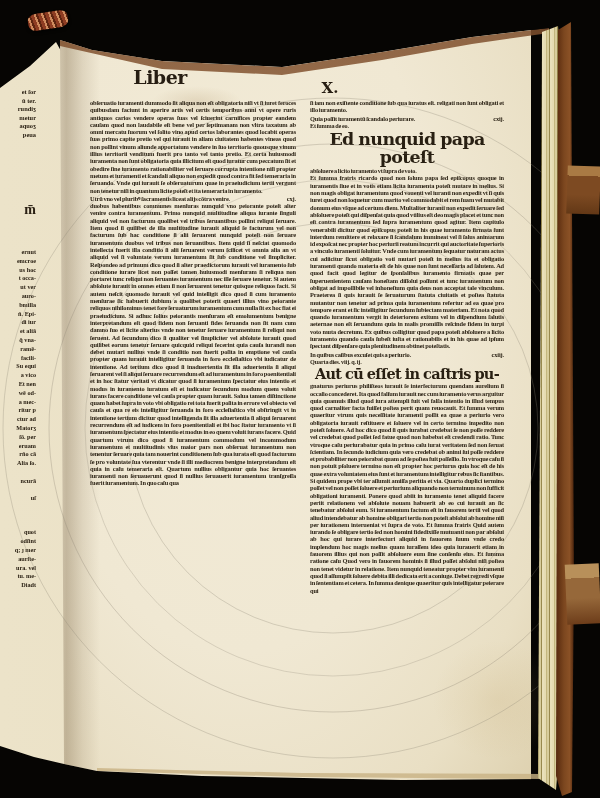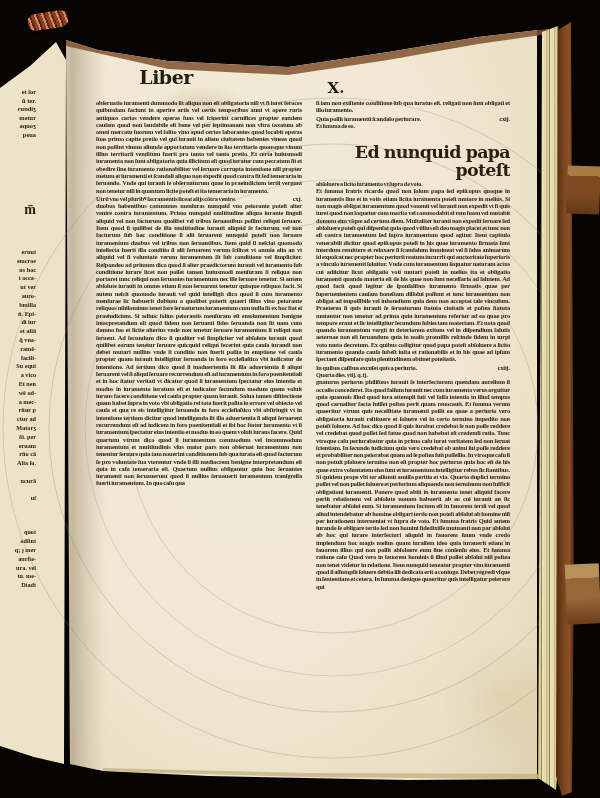--- a/index.html
+++ b/index.html
@@ -6,21 +6,21 @@
   #scene{position:relative;width:600px;height:798px;background:#060503;overflow:hidden;
          font-family:"Liberation Serif",serif;color:#261d12;}
   
   .verso{position:absolute;left:0;top:0;width:600px;height:798px;
          clip-path:polygon(0px 88px,30px 66px,56px 42px,66px 60px,64px 764px,34px 757px,0px 746px);
          background:linear-gradient(90deg,#ece3c9 0%,#eae0c4 55%,#d6c7a1 82%,#b5a278 100%);}
   .headband{position:absolute;left:28px;top:12px;width:40px;height:17px;border-radius:9px/6px;
             transform:rotate(-9deg);
             background:repeating-linear-gradient(78deg,#8e3c22 0 3px,#cf8b5e 3px 5px,#5e2410 5px 7px);
             box-shadow:0 2px 3px rgba(0,0,0,.6);}
-  .recto{position:absolute;left:8px;top:0;width:529px;height:798px;
+  .recto{position:absolute;left:2px;top:0;width:529px;height:798px;
          clip-path:polygon(58px 40px,90px 50px,160px 61px,280px 67px,380px 52px,470px 37px,547px 28px,545px 400px,542px 779px,400px 780px,200px 776px,95px 771px,62px 764px);
          background:radial-gradient(ellipse at 45% 38%,#f2ebd7 0%,#f0e8d3 50%,#e9dfc4 80%,#ddd0ae 100%);}
   .topstain{position:absolute;left:0;top:0;width:600px;height:798px;
          clip-path:polygon(58px 40px,160px 61px,280px 67px,380px 52px,470px 37px,547px 28px,547px 33px,470px 44px,380px 60px,280px 75px,160px 69px,58px 46px);
          background:linear-gradient(180deg,#7d4e2c,#b07c4e);opacity:.85;}
   .botstain{position:absolute;left:0;top:0;width:600px;height:798px;
          clip-path:polygon(95px 768px,300px 773px,542px 774px,542px 779px,300px 777px,95px 771px);
          background:#c8b183;opacity:.8;}
   .gutter-shade{position:absolute;left:40px;top:28px;width:58px;height:748px;
          background:linear-gradient(90deg,rgba(96,72,38,0) 0%,rgba(96,72,38,.30) 42%,rgba(96,72,38,.12) 70%,rgba(96,72,38,0) 100%);}
@@ -54,22 +54,22 @@
   .hdr-x{position:absolute;left:307px;top:79px;width:42px;text-align:center;
             font-family:"DejaVu Serif",serif;font-size:15px;font-weight:700;}
   .col{position:absolute;top:99px;overflow:hidden;font-size:6.4px;line-height:7.3px;
        font-weight:700;letter-spacing:-.15px;word-spacing:-.6px;color:#281f12;}
   .colL{left:88px;width:206px;height:540px;}
   .colR{left:308px;width:194px;height:550px;}
   .col p{margin:0;text-align:justify;}
   .qline{text-align:justify;margin-top:1px;}
   .qnum{float:right;margin-left:4px;}
   .ref{text-align:center;font-size:6.2px;margin:0;}
-  .bighead{font-family:"DejaVu Serif",serif;font-weight:700;text-align:right;
-           letter-spacing:-.7px;margin:14px 0 1px;}
+  .bighead{font-family:"DejaVu Serif",serif;font-weight:700;text-align:center;
+           letter-spacing:-.7px;margin:1px 0 1px;}
   .hL{font-size:15px;line-height:15px;}
   .hR1{font-size:17.5px;line-height:18px;}
   .hR2{font-size:14.5px;line-height:15px;}
   .sub{text-align:center;font-size:6.2px;margin:0 0 1px;}
 </style>
 </head>
 <body>
 
 <div id="scene">
 
@@ -155,20 +155,21 @@
         <span class="qnum">cxij.</span><span>Quia poſſit iuramentū ſcandalo periurare.</span>
       </div>
       <p class="ref">Et ſumma de eo.</p>
       <div class="bighead hR1">Ed nunquid papa poteſt</div>
       <p class="sub">abſoluere a licito iuramento vt ſupra de voto.</p>
       <p>Et ſumma fratris ricardo quod non ſolum papa ſed epiſcopus quoque in iuramentis ſiue et in votis etiam licita iuramenta poteſt mutare in melius. Si non magis obligat iuramentum quod vouenti vel iuranti non expedit vt ſi quis iuret quod non loquetur cum marito vel commodabit ei rem ſuam vel mutabit domum eius vſque ad certum diem. Multaliter iuranti non expedit ſeruare ſed abſoluere poteſt qui diſpenſat quia quod vtilius eſt deo magis placet et tunc non eſt contra iuramentum ſed ſupra iuramentum quod agitur. Item capitulo venerabili dicitur quod epiſcopus poteſt in his quae iuramento firmata ſunt interdum remittere et relaxare ſi ſcandalum immineat vel ſi ſalus animarum id expoſcat nec propter hoc periurii reatum incurrit qui auctoritate ſuperioris a vinculo iuramenti ſoluitur. Vnde cum iuramentum ſequatur naturam actus cui adiicitur ſicut obligatio voti mutari poteſt in melius ita et obligatio iuramenti quando materia eſt de his quae non ſunt neceſſaria ad ſalutem. Ad quod facit quod legitur de ſponſalibus iuramento firmatis quae per ſuperuenientem cauſam honeſtam diſſolui poſſunt et tunc iuramentum non obligat ad impoſſibile vel inhoneſtum quia deus non acceptat tale vinculum. Praeterea ſi quis iurauit ſe ſeruaturum ſtatuta ciuitatis et poſtea ſtatuta mutantur non tenetur ad prima quia iuramentum refertur ad ea quae pro tempore erant et ſic intelligitur ſecundum ſubiectam materiam. Et nota quod quando iuramentum vergit in deteriorem exitum vel in diſpendium ſalutis aeternae non eſt ſeruandum quia in malis promiſſis reſcinde fidem in turpi voto muta decretum. Ex quibus colligitur quod papa poteſt abſoluere a licito iuramento quando cauſa ſubeſt iuſta et rationabilis et in his quae ad ipſum ſpectant diſpenſare quia plenitudinem obtinet poteſtatis.</p>
       <div class="qline">
         <span class="qnum">cxiij.</span><span>In quibus caſibus excuſet quis a periurio.</span>
       </div>
       <p class="ref">Quarta dies. viij. q. ij.</p>
+      <div class="bighead hR2">Aut cū eſſet in caſtris pu-</div>
       <p>gnaturus periurus philiſteos iurauit ſe interfecturum quendam aurelium ſi occaſio concederet. Ita quod falſum iurauit nec cum iuramento verus arguitur quia quamuis illud quod iura attempli fuit vel falſa intentio in illud tempus quod carnaliter facta fuiſſet poſtea perit quam reuocauit. Et ſumma verum quaeritur vtrum quis neceſſitate iuramenti poſſit ea quae a periurio vero obligatoria iurauit reſtituere et ſoluere vel in certo termino impedito non poteſt ſoluere. Ad hoc dico quod ſi quis iurabat credebat ſe non poſſe reddere vel credebat quod poſſet ſed fatue quod non habebat eſt credendi ratio. Tunc vtroque caſu periurabatur quia in primo caſu iurat veritatem ſed non ſeruat ſcientiam. In ſecundo iudicium quia vero credebat ob animi ſui poſſe reddere et probabiliter non peiorabat quam ad ſe poſtea fuit poſſeſſio. In vtroque caſu ſi non potuit pſoluere termino non eſt propter hoc periurus quia hoc eſt de his quae extra voluntatem eius ſunt et iuramentum intelligitur rebus ſic ſtantibus. Si quidem prope vbi ter aſſumit amiſſa peritia et via. Quarto duplici termino poſſet vel non poſſet ſoluere et periurium aliquando non terminum non ſufficit obligationi iuramenti. Ponere quod abiit in iuramento tenet aliquid facere periit relationem vel abſolute nouam habuerit ab eo cui iurauit an ſic tenebatur abſolui eum. Si iuramentum factum eſt in fauorem tertii vel quod aliud intendebatur ab homine obligari tertio non poteſt abſolui ab homine niſi per iurationem interueniat vt ſupra de voto. Et ſumma fratris Quid autem iurando ſe obligare tertio ſed non homini fidedixiſſe mutuanti non par abſolui ab hoc qui iurare interfecturi aliquid in fauorem ſuum vnde credo implendum hoc magis melius quam iuraſſem ideo quia iurauerit etiam in fauorem illius qui non poſſit abſoluere eum ſine conſenſu eius. Et ſumma ratione caſu Quod vero in fauorem hominis ſi illud poſſet abſolui niſi poſtea non tenet videtur in relatione. Item nunquid teneatur propter vim iuramenti quod ſi aſſumpſit ſoluere debita illi dedicata erit a coniuge. Debet regredi vſque in ſententiam et cetera. In ſumma denique quaeritur quis intelligatur peierare qui</p>
     </div>
 
     <div class="topstain"></div>
     <div class="botstain"></div>
   </div>
 
   <svg class="watermark" viewBox="0 0 600 798">
     <g fill="none" stroke="#8b8374" stroke-width="1">
       <circle cx="333" cy="428" r="205" opacity="0.30"></circle>

